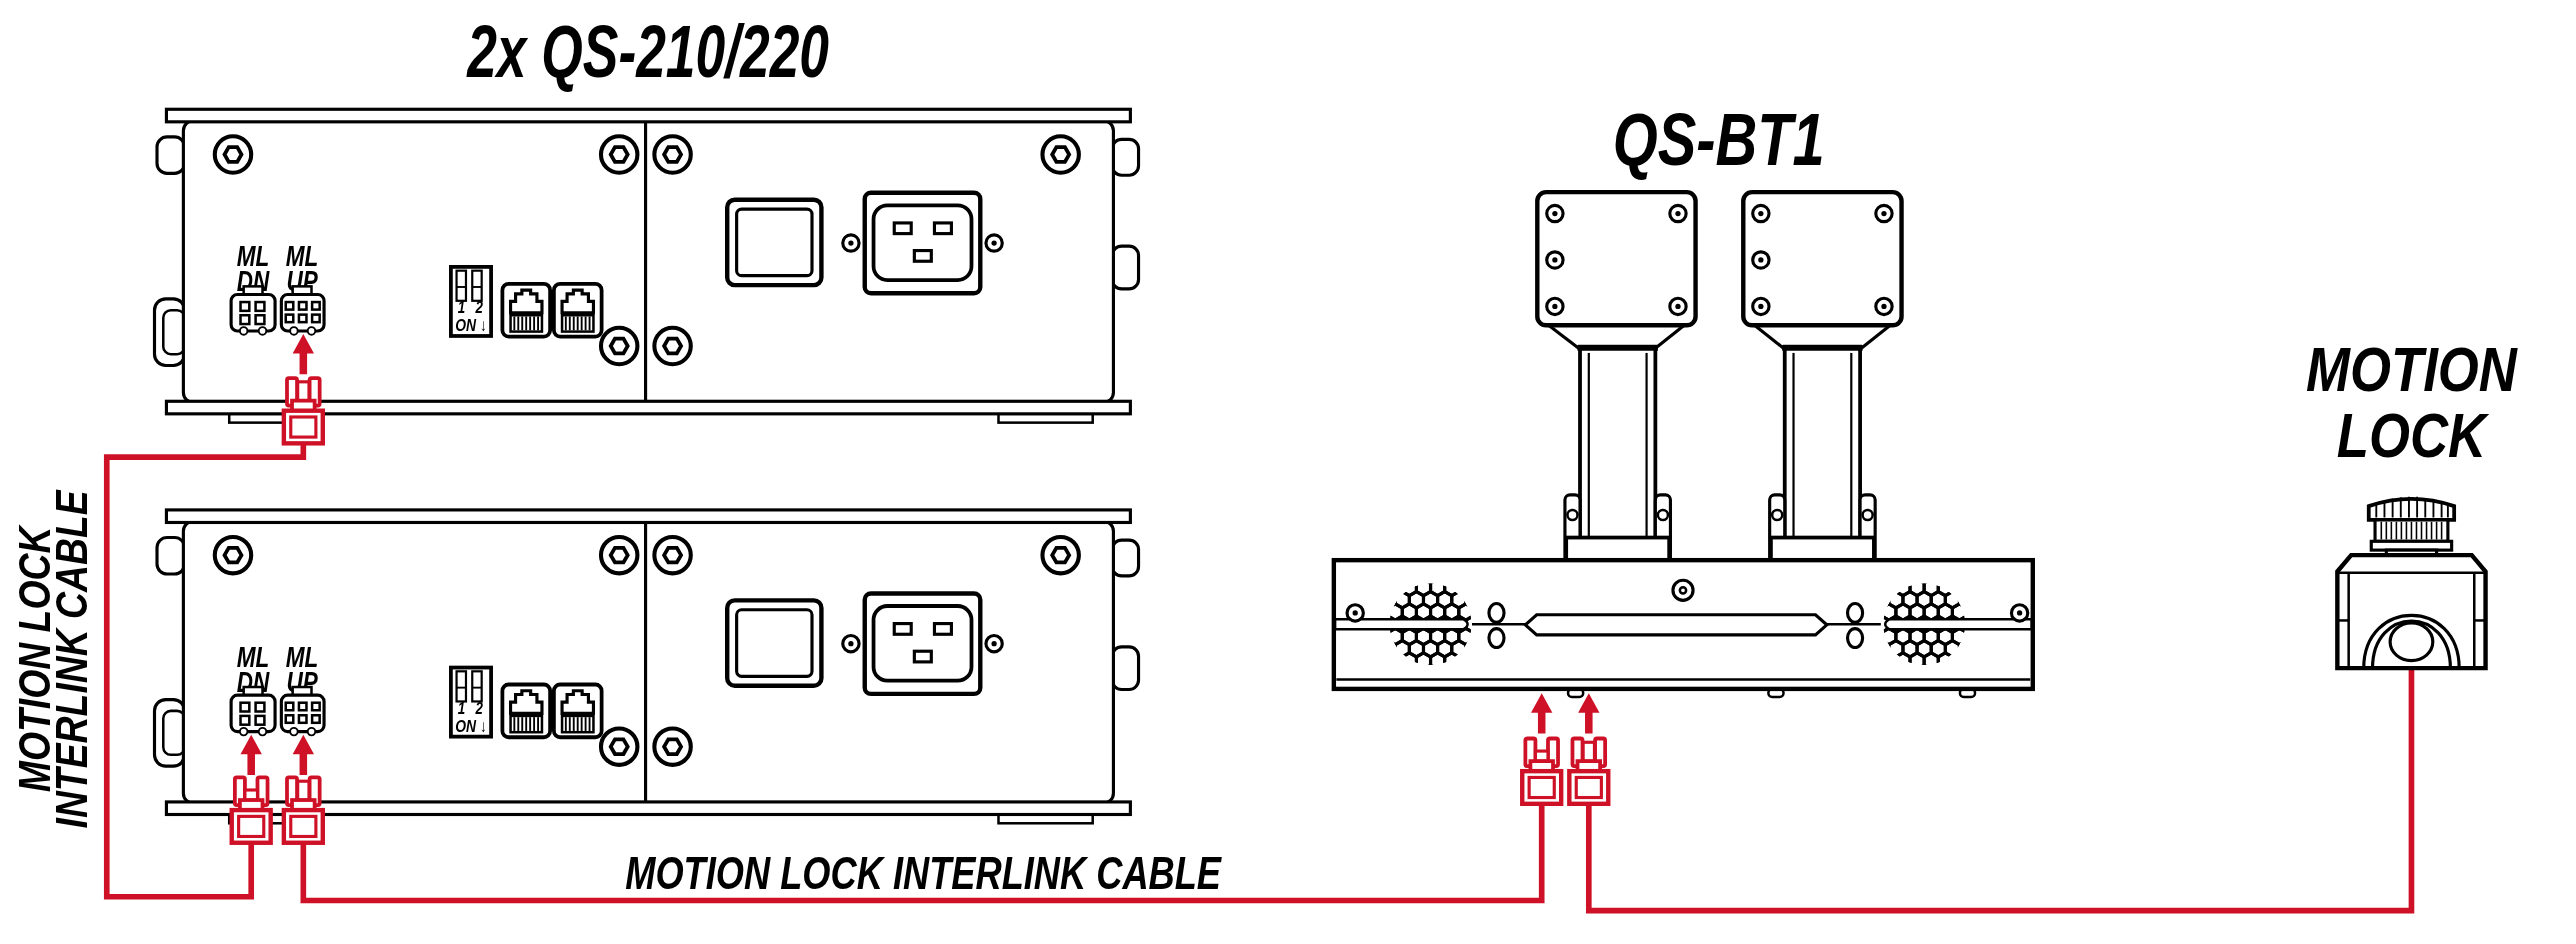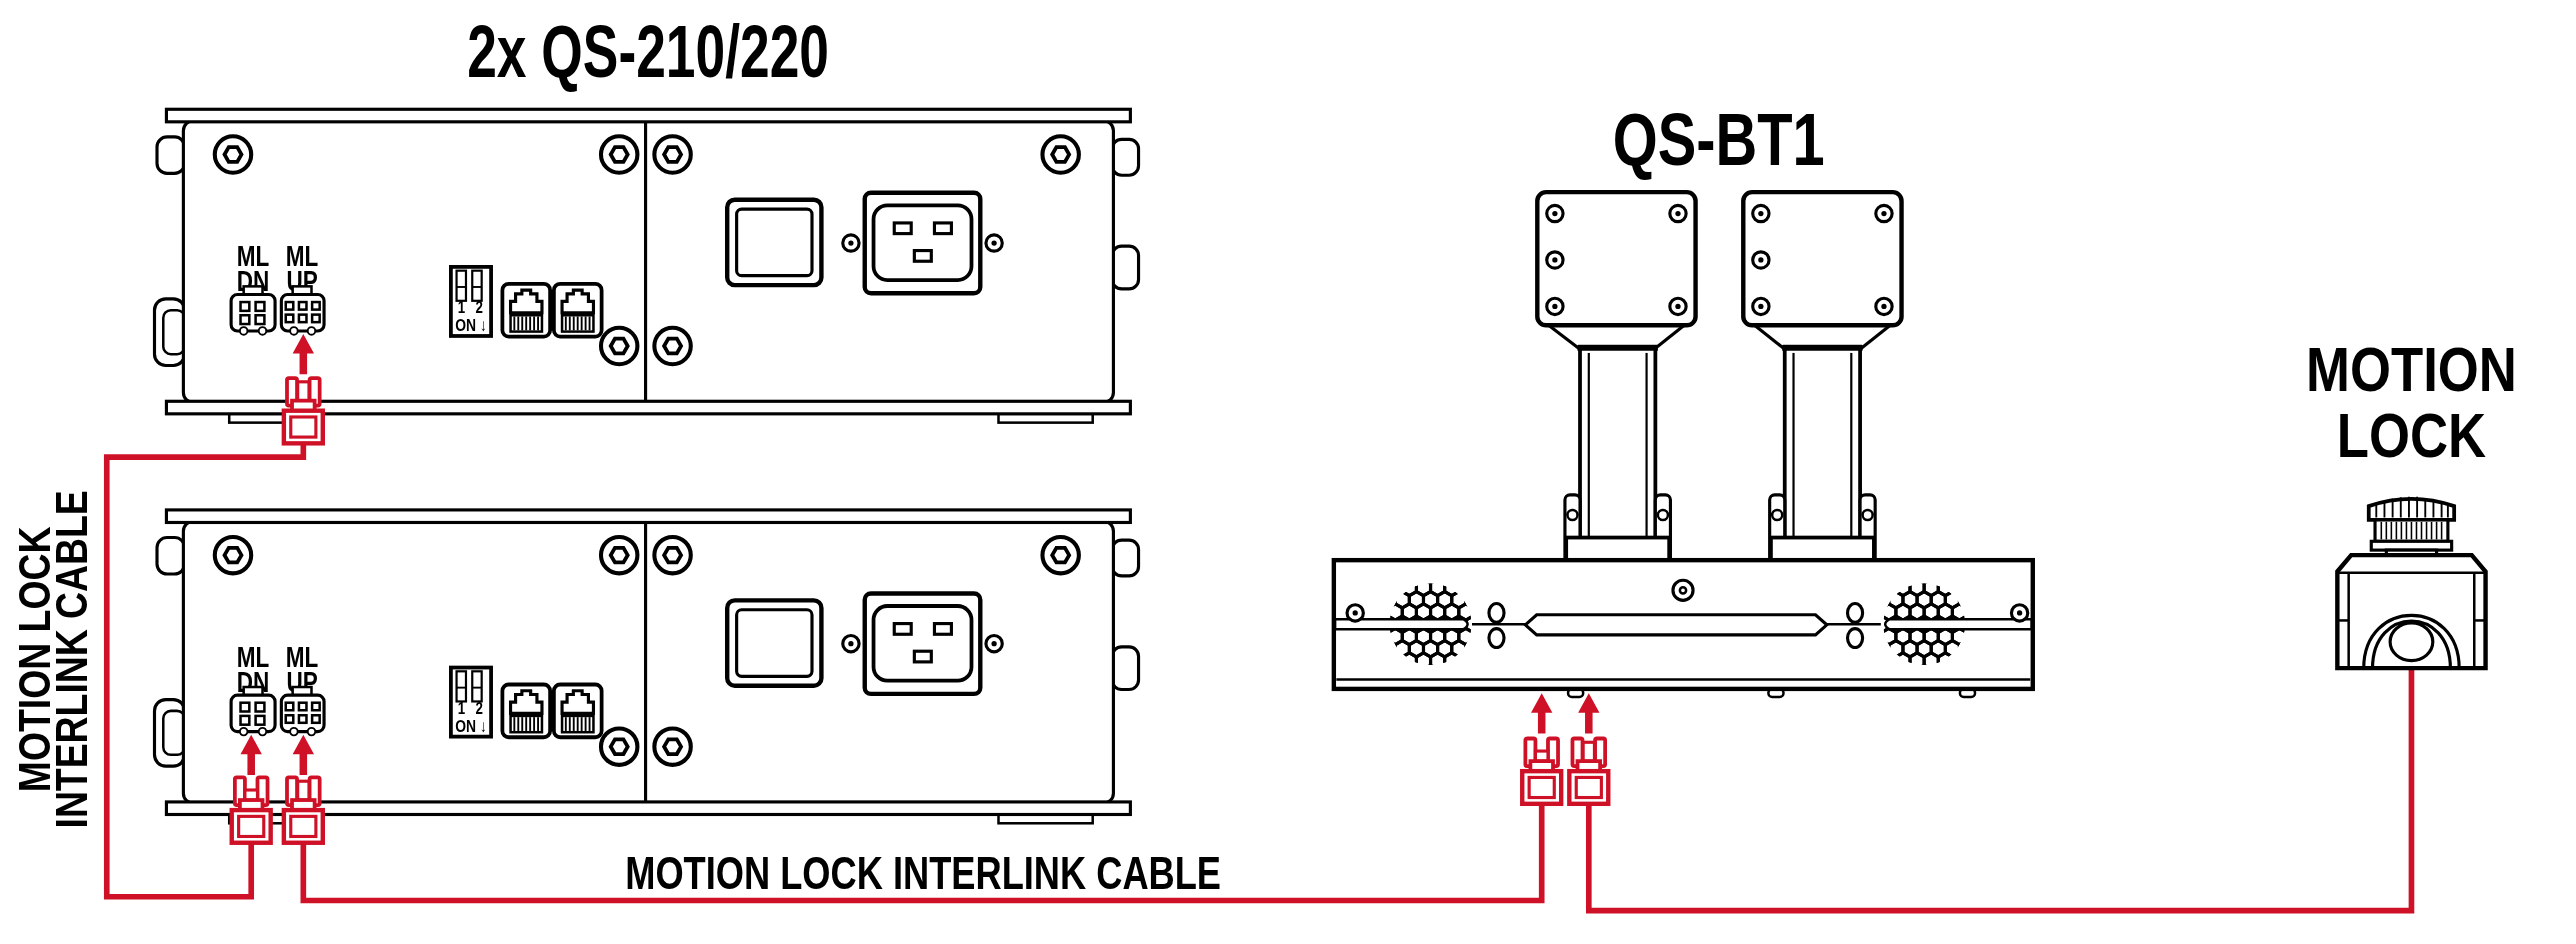--- a/index.html
+++ b/index.html
@@ -1,16 +1,16 @@
 <!DOCTYPE html>
 <html style="font-size:10px"><head>
 <meta charset="utf-8">
 <style>
   html,body{margin:0;padding:0;background:#fff;}
-  .stage{width:100vw;overflow:hidden;}
+  .stage{width:100vw;overflow:hidden;font-style:italic;}
   svg{display:block;width:100%;height:auto;background:#fff;}
   text{font-family:"Liberation Sans","DejaVu Sans",sans-serif;fill:#000;}
   .t-big{font-size:118px;font-weight:bold;}
   .t-mid{font-size:100px;font-weight:bold;}
   .t-cable{font-size:74px;font-weight:bold;}
   .t-vert{font-size:70px;font-weight:bold;}
   .t-ml{font-size:46px;font-weight:bold;}
   .t-dip{font-size:25px;font-weight:bold;}
   .t-dipon{font-size:27px;font-weight:bold;}
   .k{stroke:#000;fill:#fff;}

